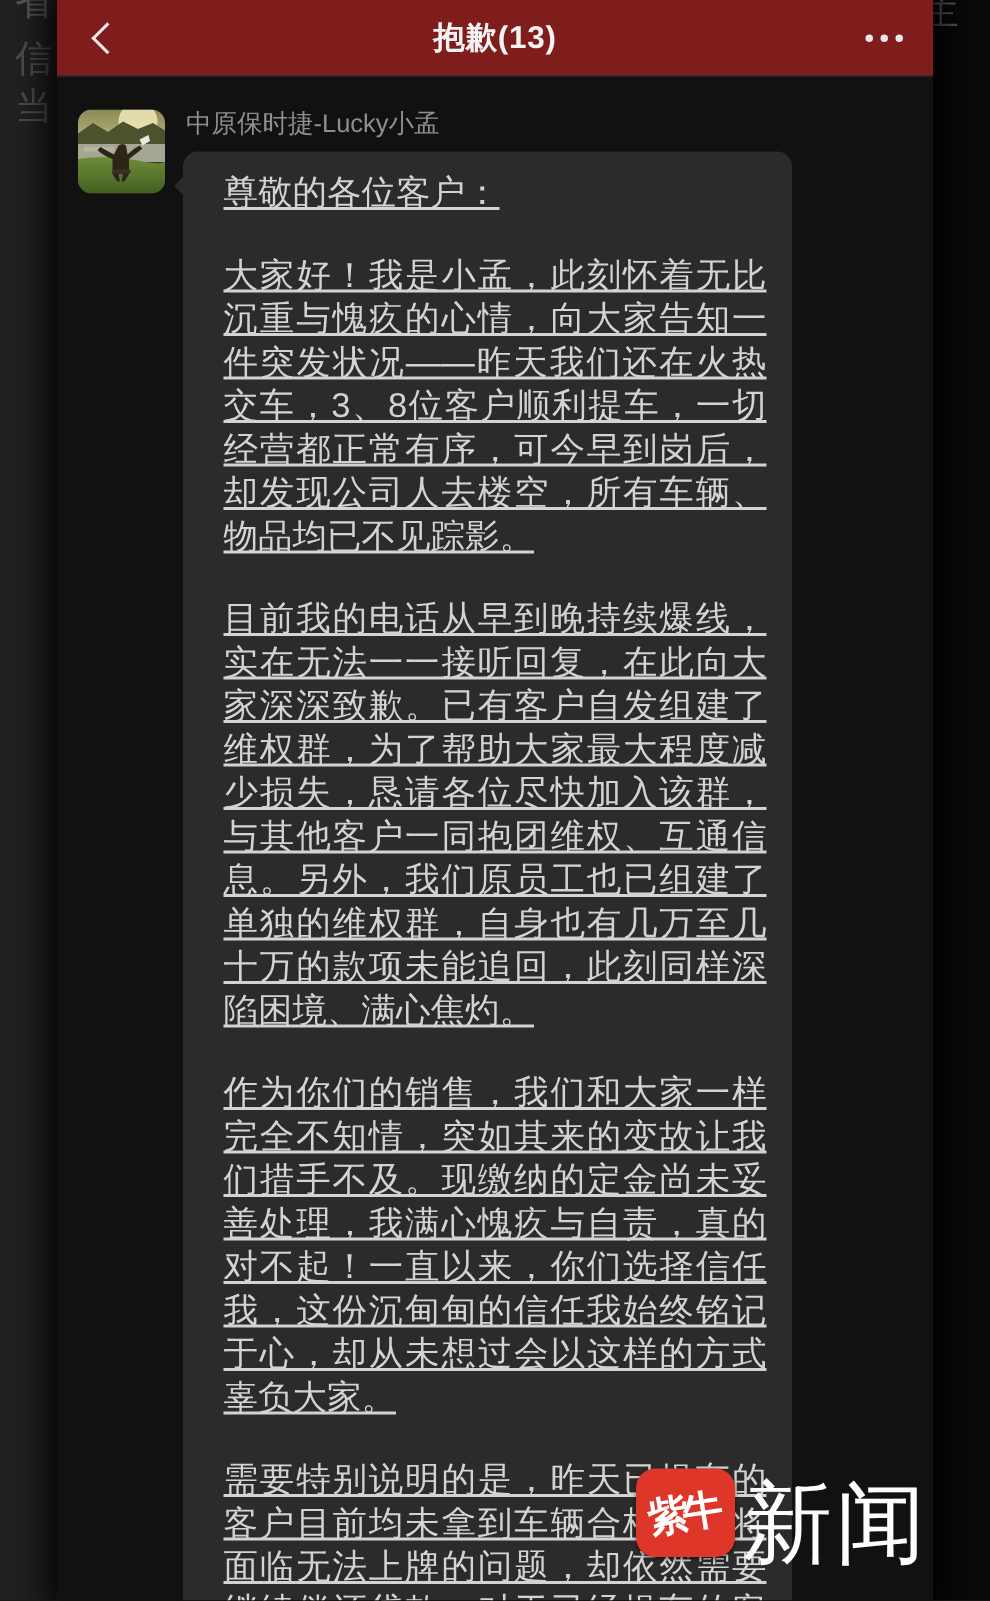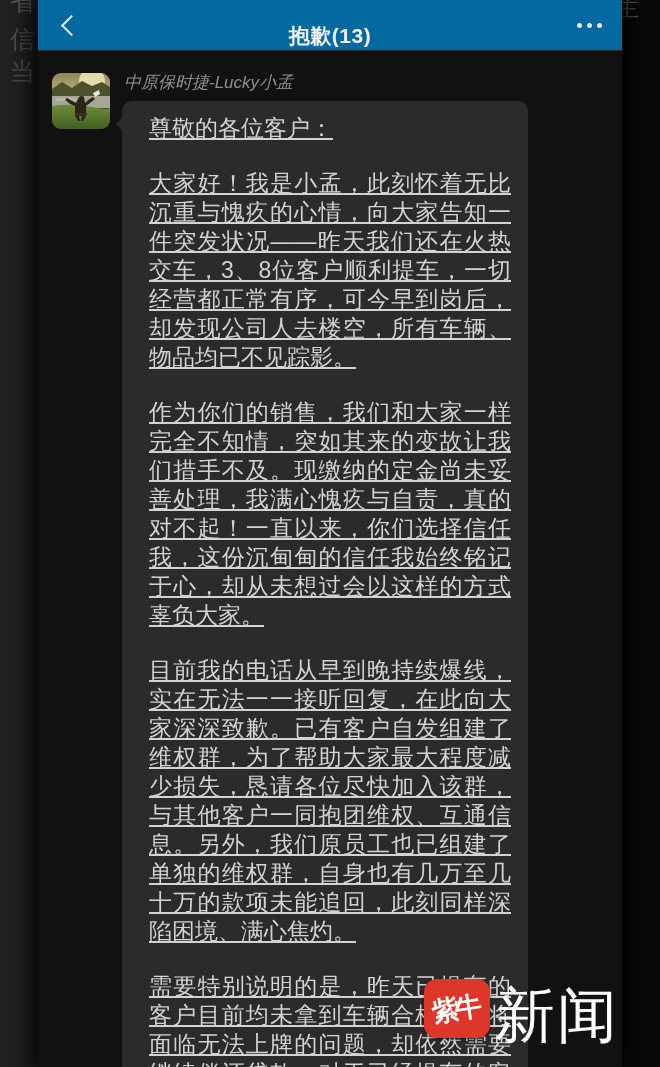--- a/index.html
+++ b/index.html
@@ -27,23 +27,23 @@
   .edge-frag-tr{
     position:absolute;left:616px;top:-7px;color:#585858;font-size:23px;z-index:2;
   }
   
   .screen{
     position:absolute;left:38px;top:0;width:584px;height:1067px;
     background:#111111;z-index:3;box-shadow:0 0 20px 8px rgba(0,0,0,.85);
     overflow:hidden;
   }
   .titlebar{
-    position:relative;height:50px;background:#0369a1;
+    position:relative;height:50px;background:#7f1d1d;
     border-bottom:1px solid #2b2b2b;
-    display:flex;align-items:flex-end;justify-content:center;
+    display:flex;align-items:center;justify-content:center;
   }
   .title{color:#f2f2f2;font-size:21px;font-weight:bold;letter-spacing:.5px;}
   .back-btn{
     position:absolute;left:16px;top:11px;width:28px;height:28px;cursor:pointer;
     display:flex;align-items:center;justify-content:center;
   }
   .back-chevron{
     width:13px;height:13px;border-left:2.6px solid #ececec;border-bottom:2.6px solid #ececec;
     transform:rotate(45deg);margin-left:6px;
   }
@@ -52,21 +52,21 @@
     align-items:center;gap:5px;cursor:pointer;padding:0 2px;
   }
   .dot{width:5px;height:5px;border-radius:50%;background:#e8e8e8;}
   
   .chat{padding:22px 0 0 14px;display:flex;align-items:flex-start;}
   .avatar{
     width:58px;height:56px;border-radius:9px;overflow:hidden;flex:0 0 auto;
     cursor:pointer;background:#333;
   }
   .msg-col{margin-left:12px;width:406px;}
-  .sender{color:#8f8f8f;font-size:17px;line-height:20px;margin:0 0 8px 2px;font-style:italic;}
+  .sender{color:#8f8f8f;font-size:17px;line-height:20px;margin:0 0 8px 2px;}
   .bubble{
     position:relative;background:#2b2b2b;border-radius:10px;
     padding:13px 17px 20px 17px;color:#d3d3d3;
     font-size:23px;line-height:29px;text-align:justify;
   }
   .bubble:before{
     content:"";position:absolute;left:-6px;top:16px;
     border-top:7px solid transparent;border-bottom:7px solid transparent;
     border-right:7px solid #2b2b2b;
   }
@@ -140,22 +140,22 @@
         <path d="M27 24 q3 -2 5 0 l1 6 q4 -4 8 -6 l2 2 q-5 4 -9 7 l0 10 l-3 5 l-2 0 l1 -5 l-3 0 l1 5 l-2 0 l-3 -5 l0 -10 q-6 -2 -10 -6 l2 -2 q5 3 9 5 Z" fill="#2d2418"></path>
         <path d="M41 20 l6 -3 l1 4 l-5 3 Z" fill="#e9e9e0"></path>
         <rect x="23" y="40" width="12" height="2.5" fill="#3a3026"></rect>
       </svg>
     </div>
     <div class="msg-col">
       <p class="sender">中原保时捷-Lucky小孟</p>
       <div class="bubble">
           <p class="msg-para">尊敬的各位客户：</p>
           <p class="msg-para">大家好！我是小孟，此刻怀着无比沉重与愧疚的心情，向大家告知一件突发状况——昨天我们还在火热交车，3、8位客户顺利提车，一切经营都正常有序，可今早到岗后，却发现公司人去楼空，所有车辆、物品均已不见踪影。</p>
+          <p class="msg-para">目前我的电话从早到晚持续爆线，实在无法一一接听回复，在此向大家深深致歉。已有客户自发组建了维权群，为了帮助大家最大程度减少损失，恳请各位尽快加入该群，与其他客户一同抱团维权、互通信息。另外，我们原员工也已组建了单独的维权群，自身也有几万至几十万的款项未能追回，此刻同样深陷困境、满心焦灼。</p>
           <p class="msg-para">作为你们的销售，我们和大家一样完全不知情，突如其来的变故让我们措手不及。现缴纳的定金尚未妥善处理，我满心愧疚与自责，真的对不起！一直以来，你们选择信任我，这份沉甸甸的信任我始终铭记于心，却从未想过会以这样的方式辜负大家。</p>
-          <p class="msg-para">目前我的电话从早到晚持续爆线，实在无法一一接听回复，在此向大家深深致歉。已有客户自发组建了维权群，为了帮助大家最大程度减少损失，恳请各位尽快加入该群，与其他客户一同抱团维权、互通信息。另外，我们原员工也已组建了单独的维权群，自身也有几万至几十万的款项未能追回，此刻同样深陷困境、满心焦灼。</p>
           <p class="msg-para">需要特别说明的是，昨天已提车的客户目前均未拿到车辆合格证，将面临无法上牌的问题，却依然需要继续偿还贷款。对于已经提车的客户而言，这不仅是定金的损失，更是后续用车和还贷的双重压力。对于大家的遭遇，我深感痛心与自责，只能尽最大努力…</p>
         </div>
     </div>
   </div>
 
 </div>
 
 <div class="watermark">
   <div class="wm-logo">
     <span class="wm-logo-text">紫牛</span>

